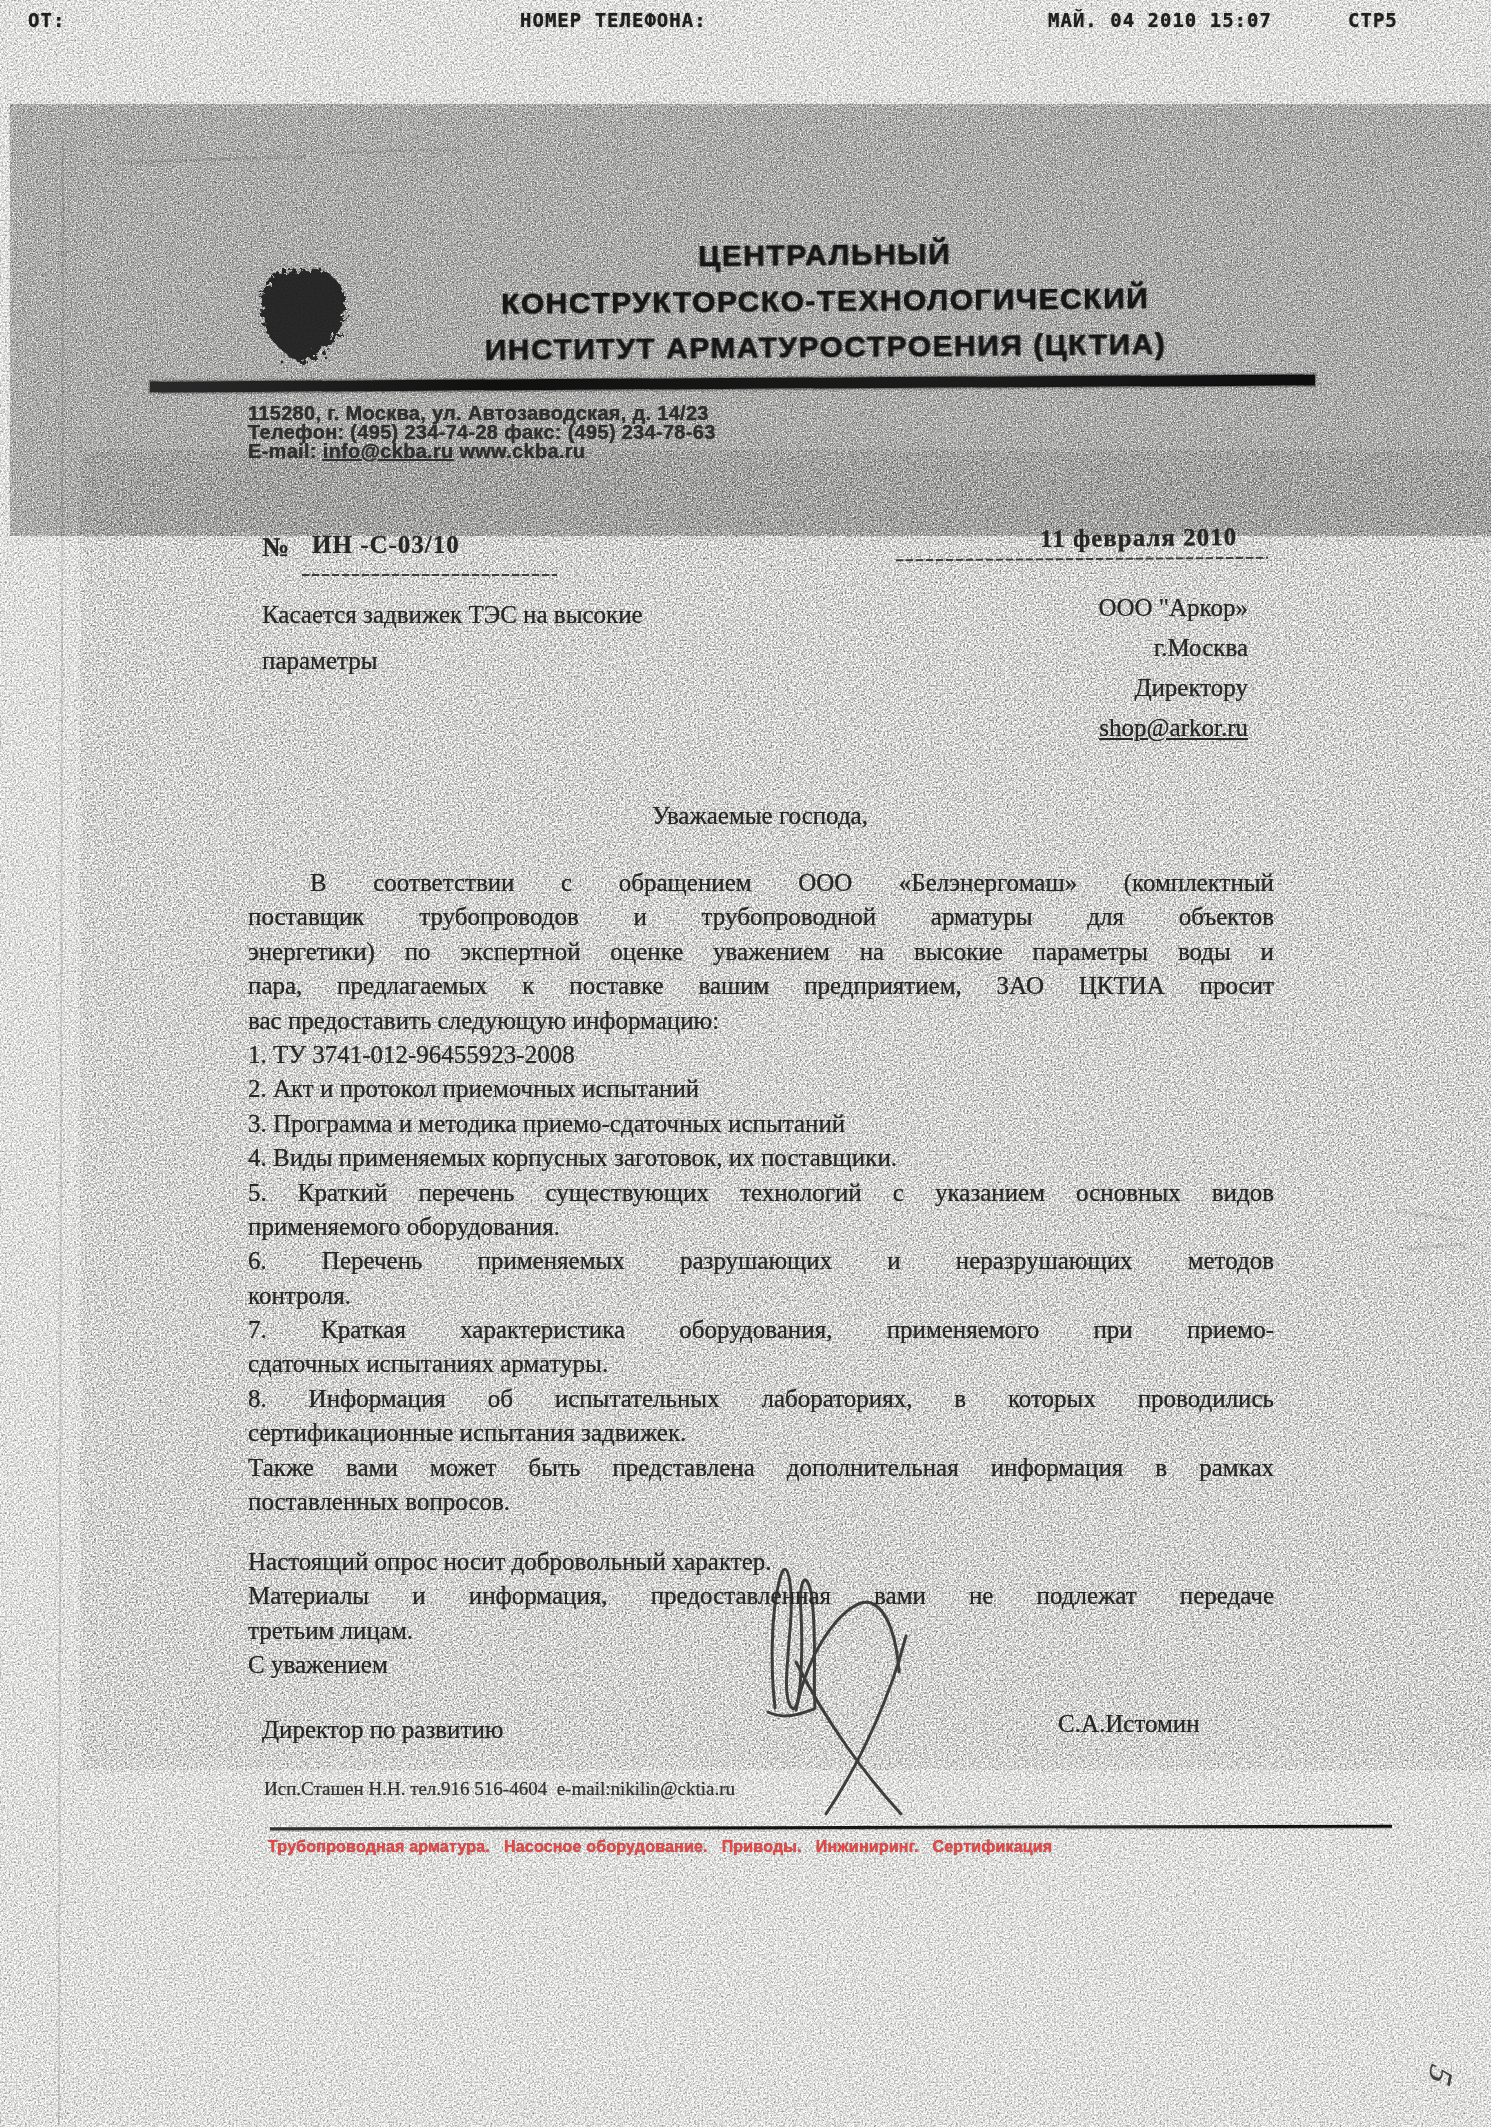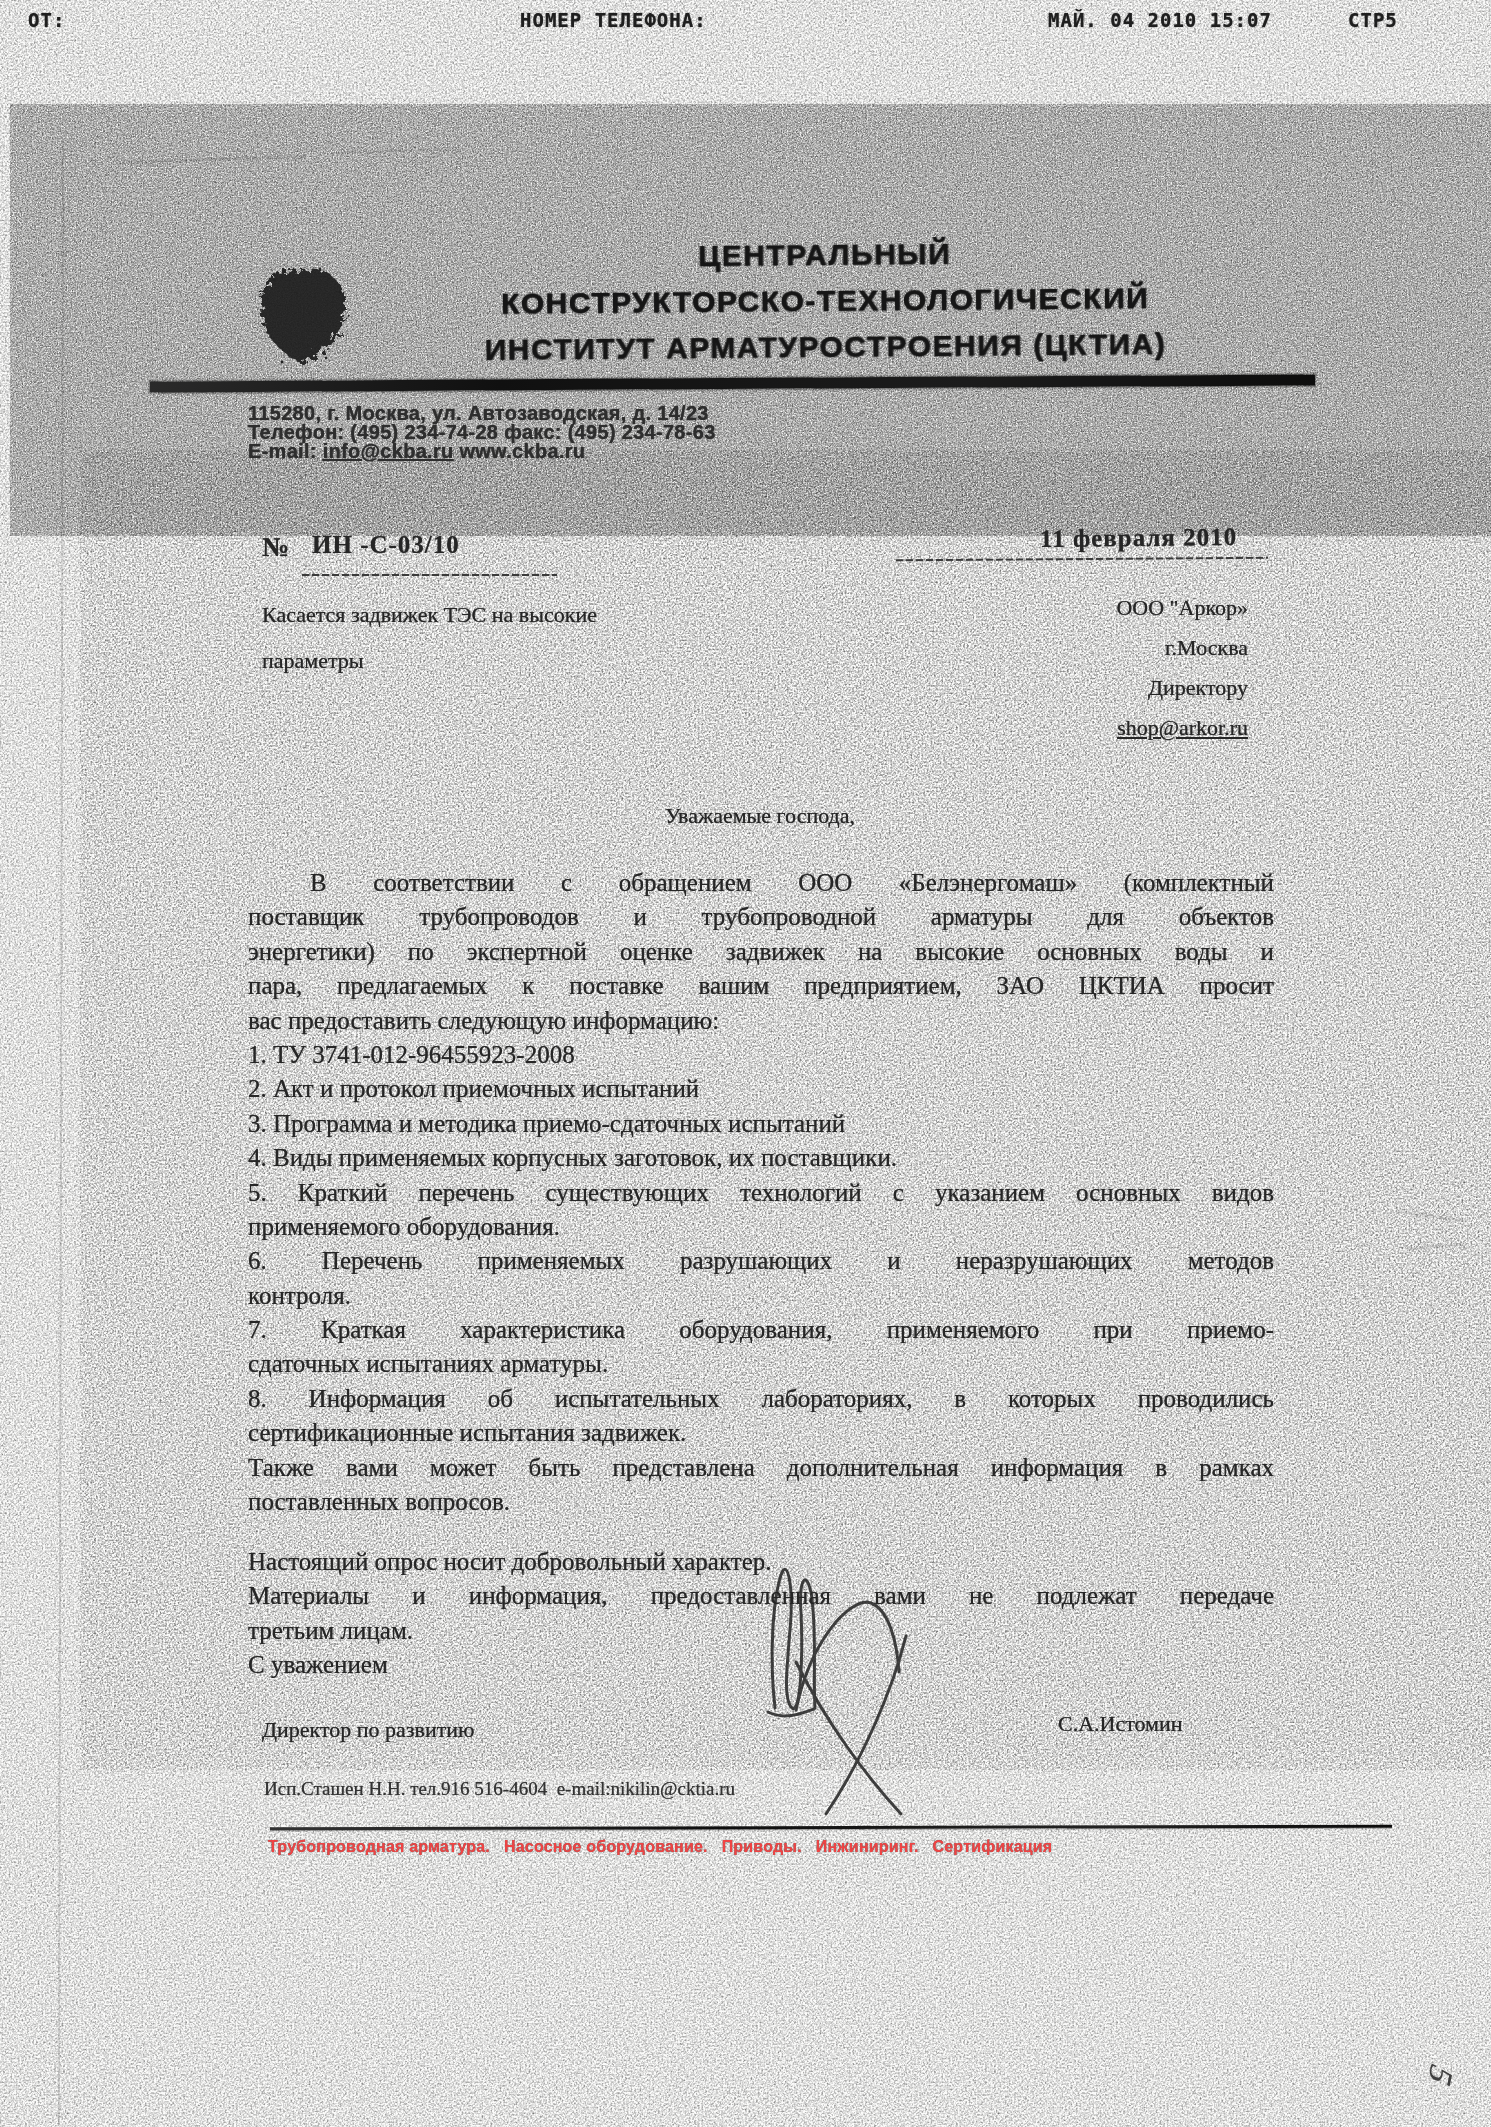--- a/index.html
+++ b/index.html
@@ -18,21 +18,21 @@
       background:linear-gradient(90deg,#2a2a2a 0%,#101010 30%,#1c1c1c 70%,#0d0d0d 100%);
       box-shadow:0 0 2px 1px rgba(20,20,20,.5);}
   #address{left:248px;top:404px;font-family:"Liberation Sans",sans-serif;font-weight:bold;
       font-size:20px;line-height:19px;color:#2e2e2e;letter-spacing:.3px;filter:blur(0.35px);
       text-shadow:0 0 1px rgba(0,0,0,.8);}
   #address .u{text-decoration:underline;}
   
   .ref{font-weight:bold;font-size:25px;letter-spacing:1px;text-shadow:0 0 1px rgba(0,0,0,.6);}
   .dashline{height:2px;background:repeating-linear-gradient(90deg,#3a3a3a 0 7px,rgba(0,0,0,.15) 7px 10px);}
   
-  .txt{font-size:22px;line-height:36px;text-shadow:0 0 0.8px rgba(30,30,30,.75);}
+  .txt{font-size:25px;line-height:36px;text-shadow:0 0 0.8px rgba(30,30,30,.75);}
   #subject{left:262px;top:592px;width:520px;line-height:46px;}
   #recipient{left:830px;top:588px;width:418px;text-align:right;line-height:40px;}
   #recipient .u{text-decoration:underline;}
   #salutation{left:250px;top:798px;width:1020px;text-align:center;}
   .flow{font-size:25px;text-shadow:0 0 0.8px rgba(30,30,30,.75);}
   .flow .tline{height:34.4px;line-height:34.4px;white-space:nowrap;}
   .flow .tline.just{white-space:normal;text-align:justify;text-align-last:justify;height:34.4px;overflow:visible;}
   .flow .tline.indent{text-indent:62px;}
   #bodyflow{left:248px;top:866px;width:1026px;}
   #closing{left:248px;top:1545px;width:1026px;}
@@ -129,21 +129,21 @@
     <div>г.Москва</div>
     <div>Директору</div>
     <div class="u">shop@arkor.ru</div>
   </div>
 
   <div class="abs txt" id="salutation">Уважаемые господа,</div>
 
   <div class="abs flow" id="bodyflow">
       <div class="tline just indent">В соответствии с обращением ООО «Белэнергомаш» (комплектный</div>
       <div class="tline just">поставщик трубопроводов и трубопроводной арматуры для объектов</div>
-      <div class="tline just">энергетики) по экспертной оценке задвижек на высокие основных воды и</div>
+      <div class="tline just">энергетики) по экспертной оценке уважением на высокие параметры воды и</div>
       <div class="tline just">пара, предлагаемых к поставке вашим предприятием,  ЗАО ЦКТИА просит</div>
       <div class="tline">вас предоставить следующую информацию:</div>
       <div class="tline">1. ТУ 3741-012-96455923-2008</div>
       <div class="tline">2. Акт и протокол приемочных испытаний</div>
       <div class="tline">3. Программа и методика приемо-сдаточных испытаний</div>
       <div class="tline">4. Виды применяемых корпусных заготовок, их поставщики.</div>
       <div class="tline just">5. Краткий перечень существующих технологий с указанием основных видов</div>
       <div class="tline">применяемого оборудования.</div>
       <div class="tline just">6. Перечень применяемых разрушающих и неразрушающих методов</div>
       <div class="tline">контроля.</div>

